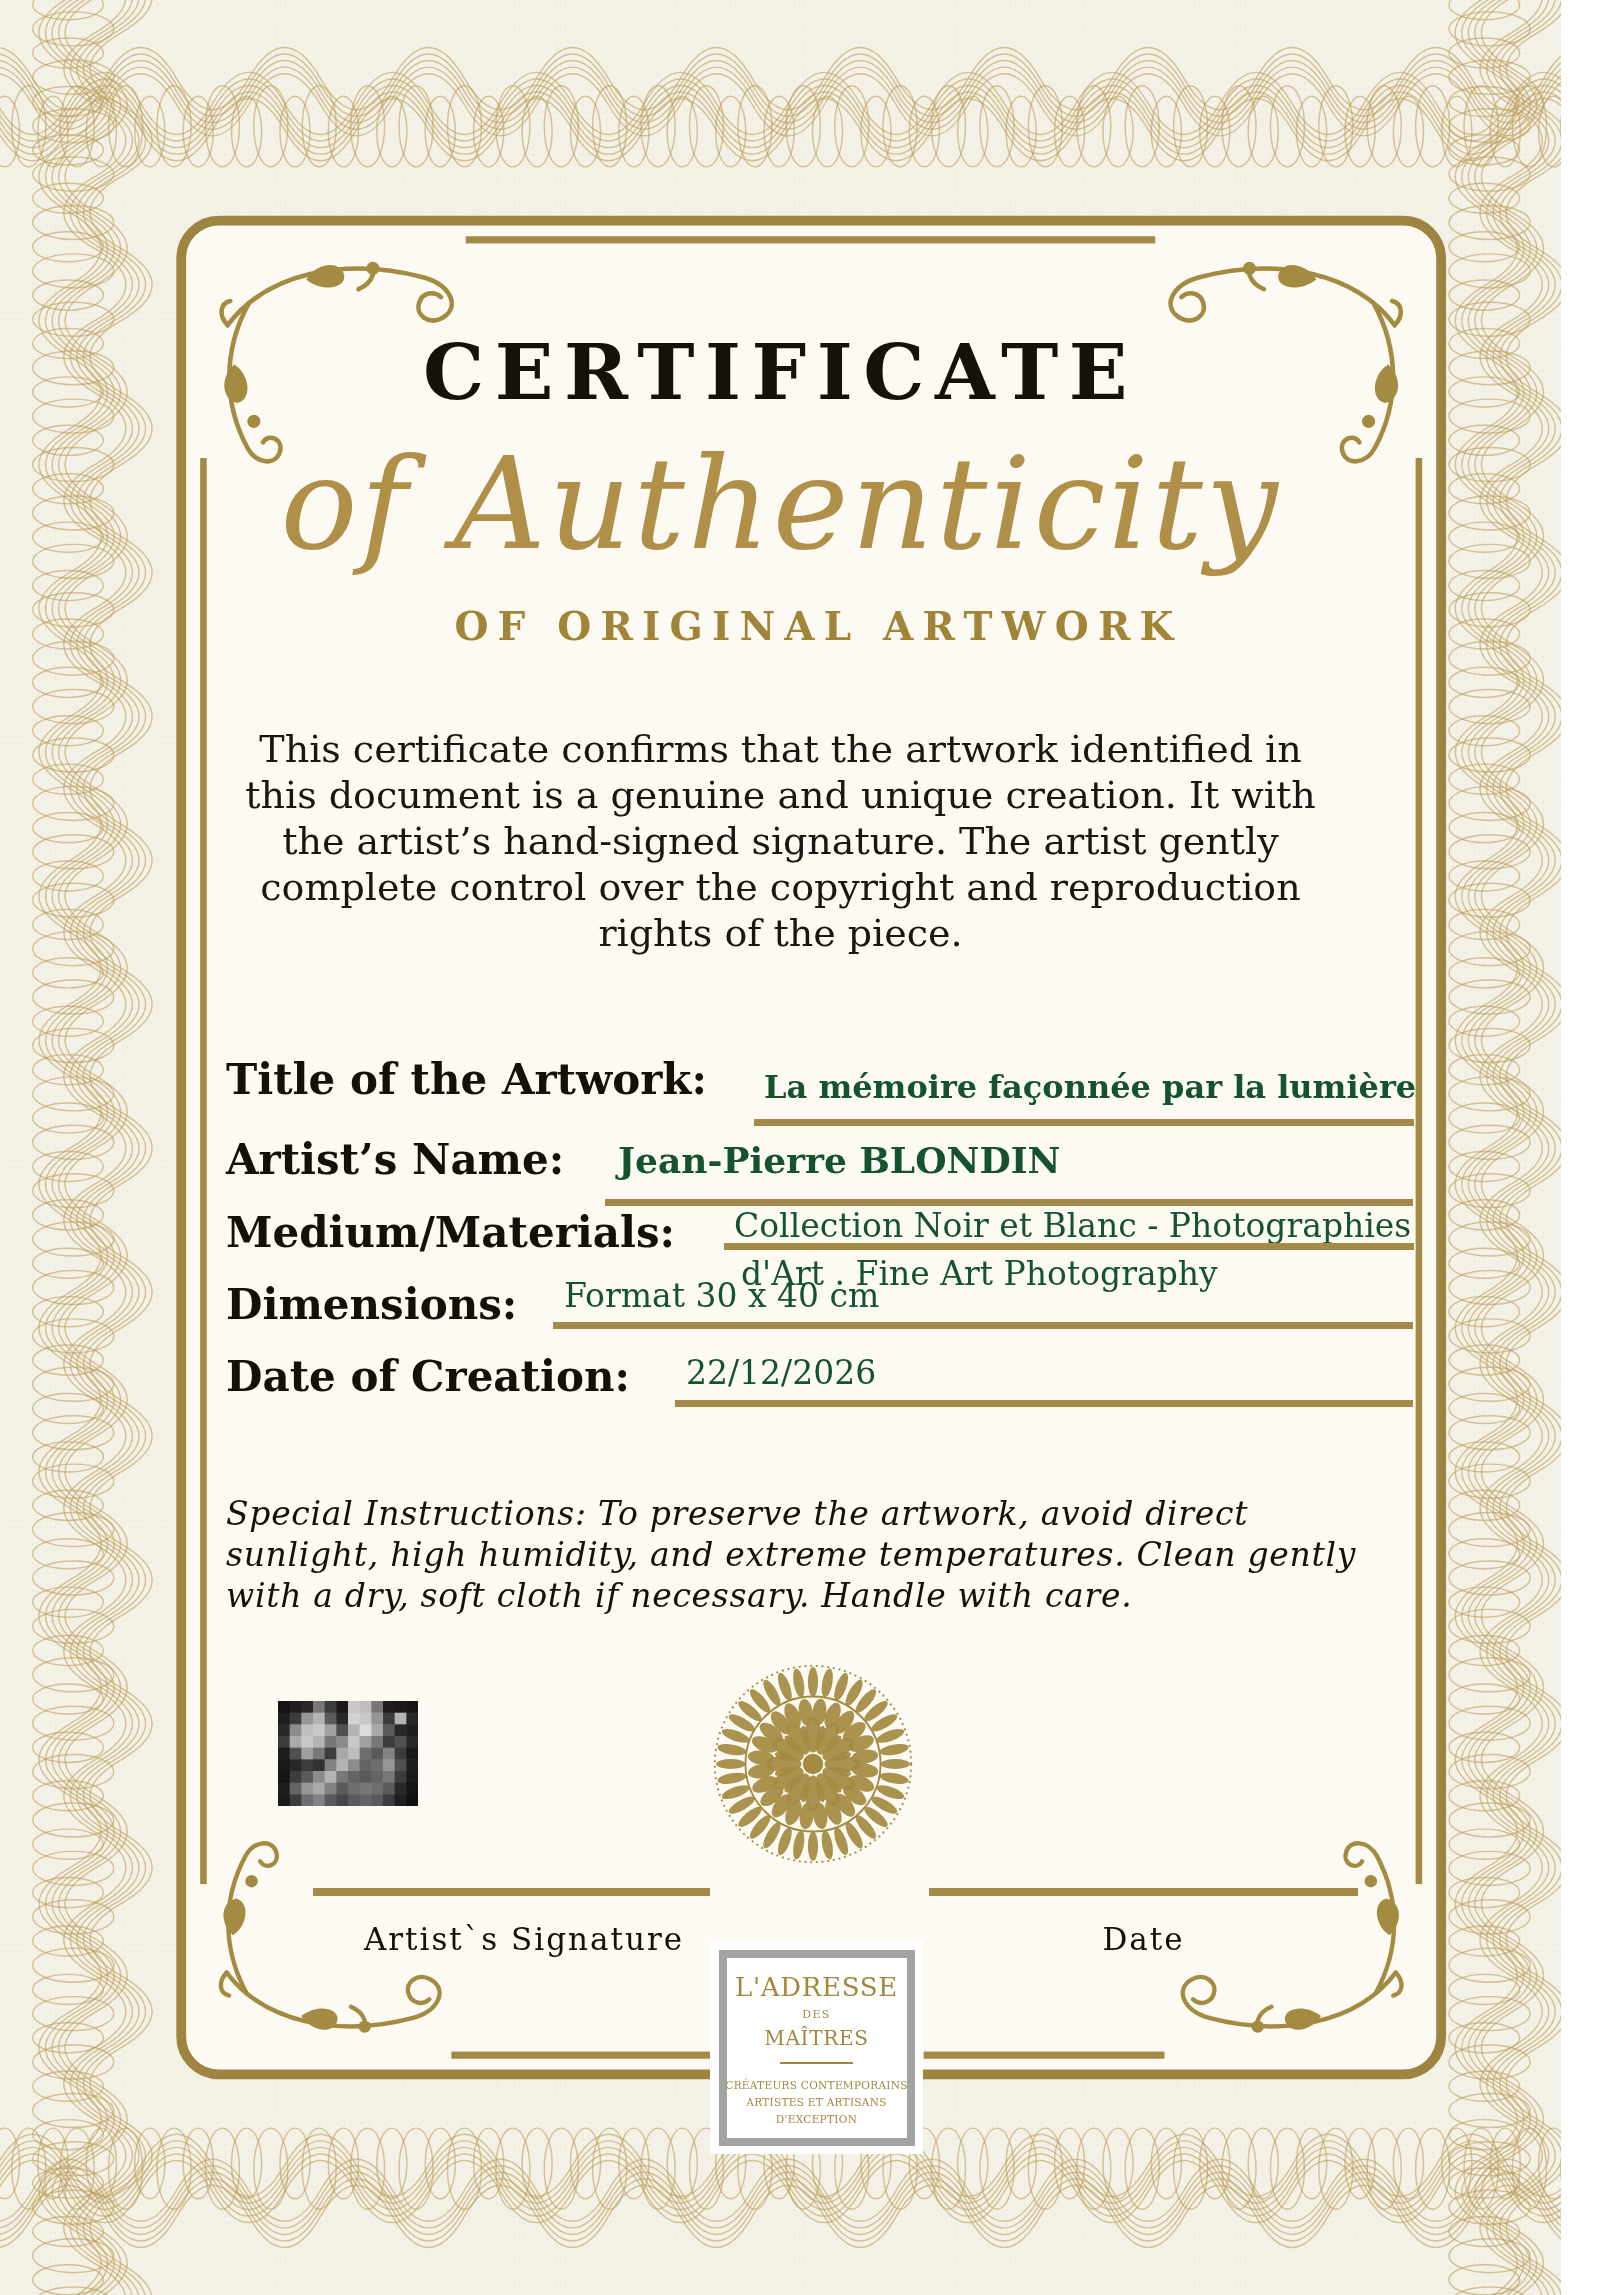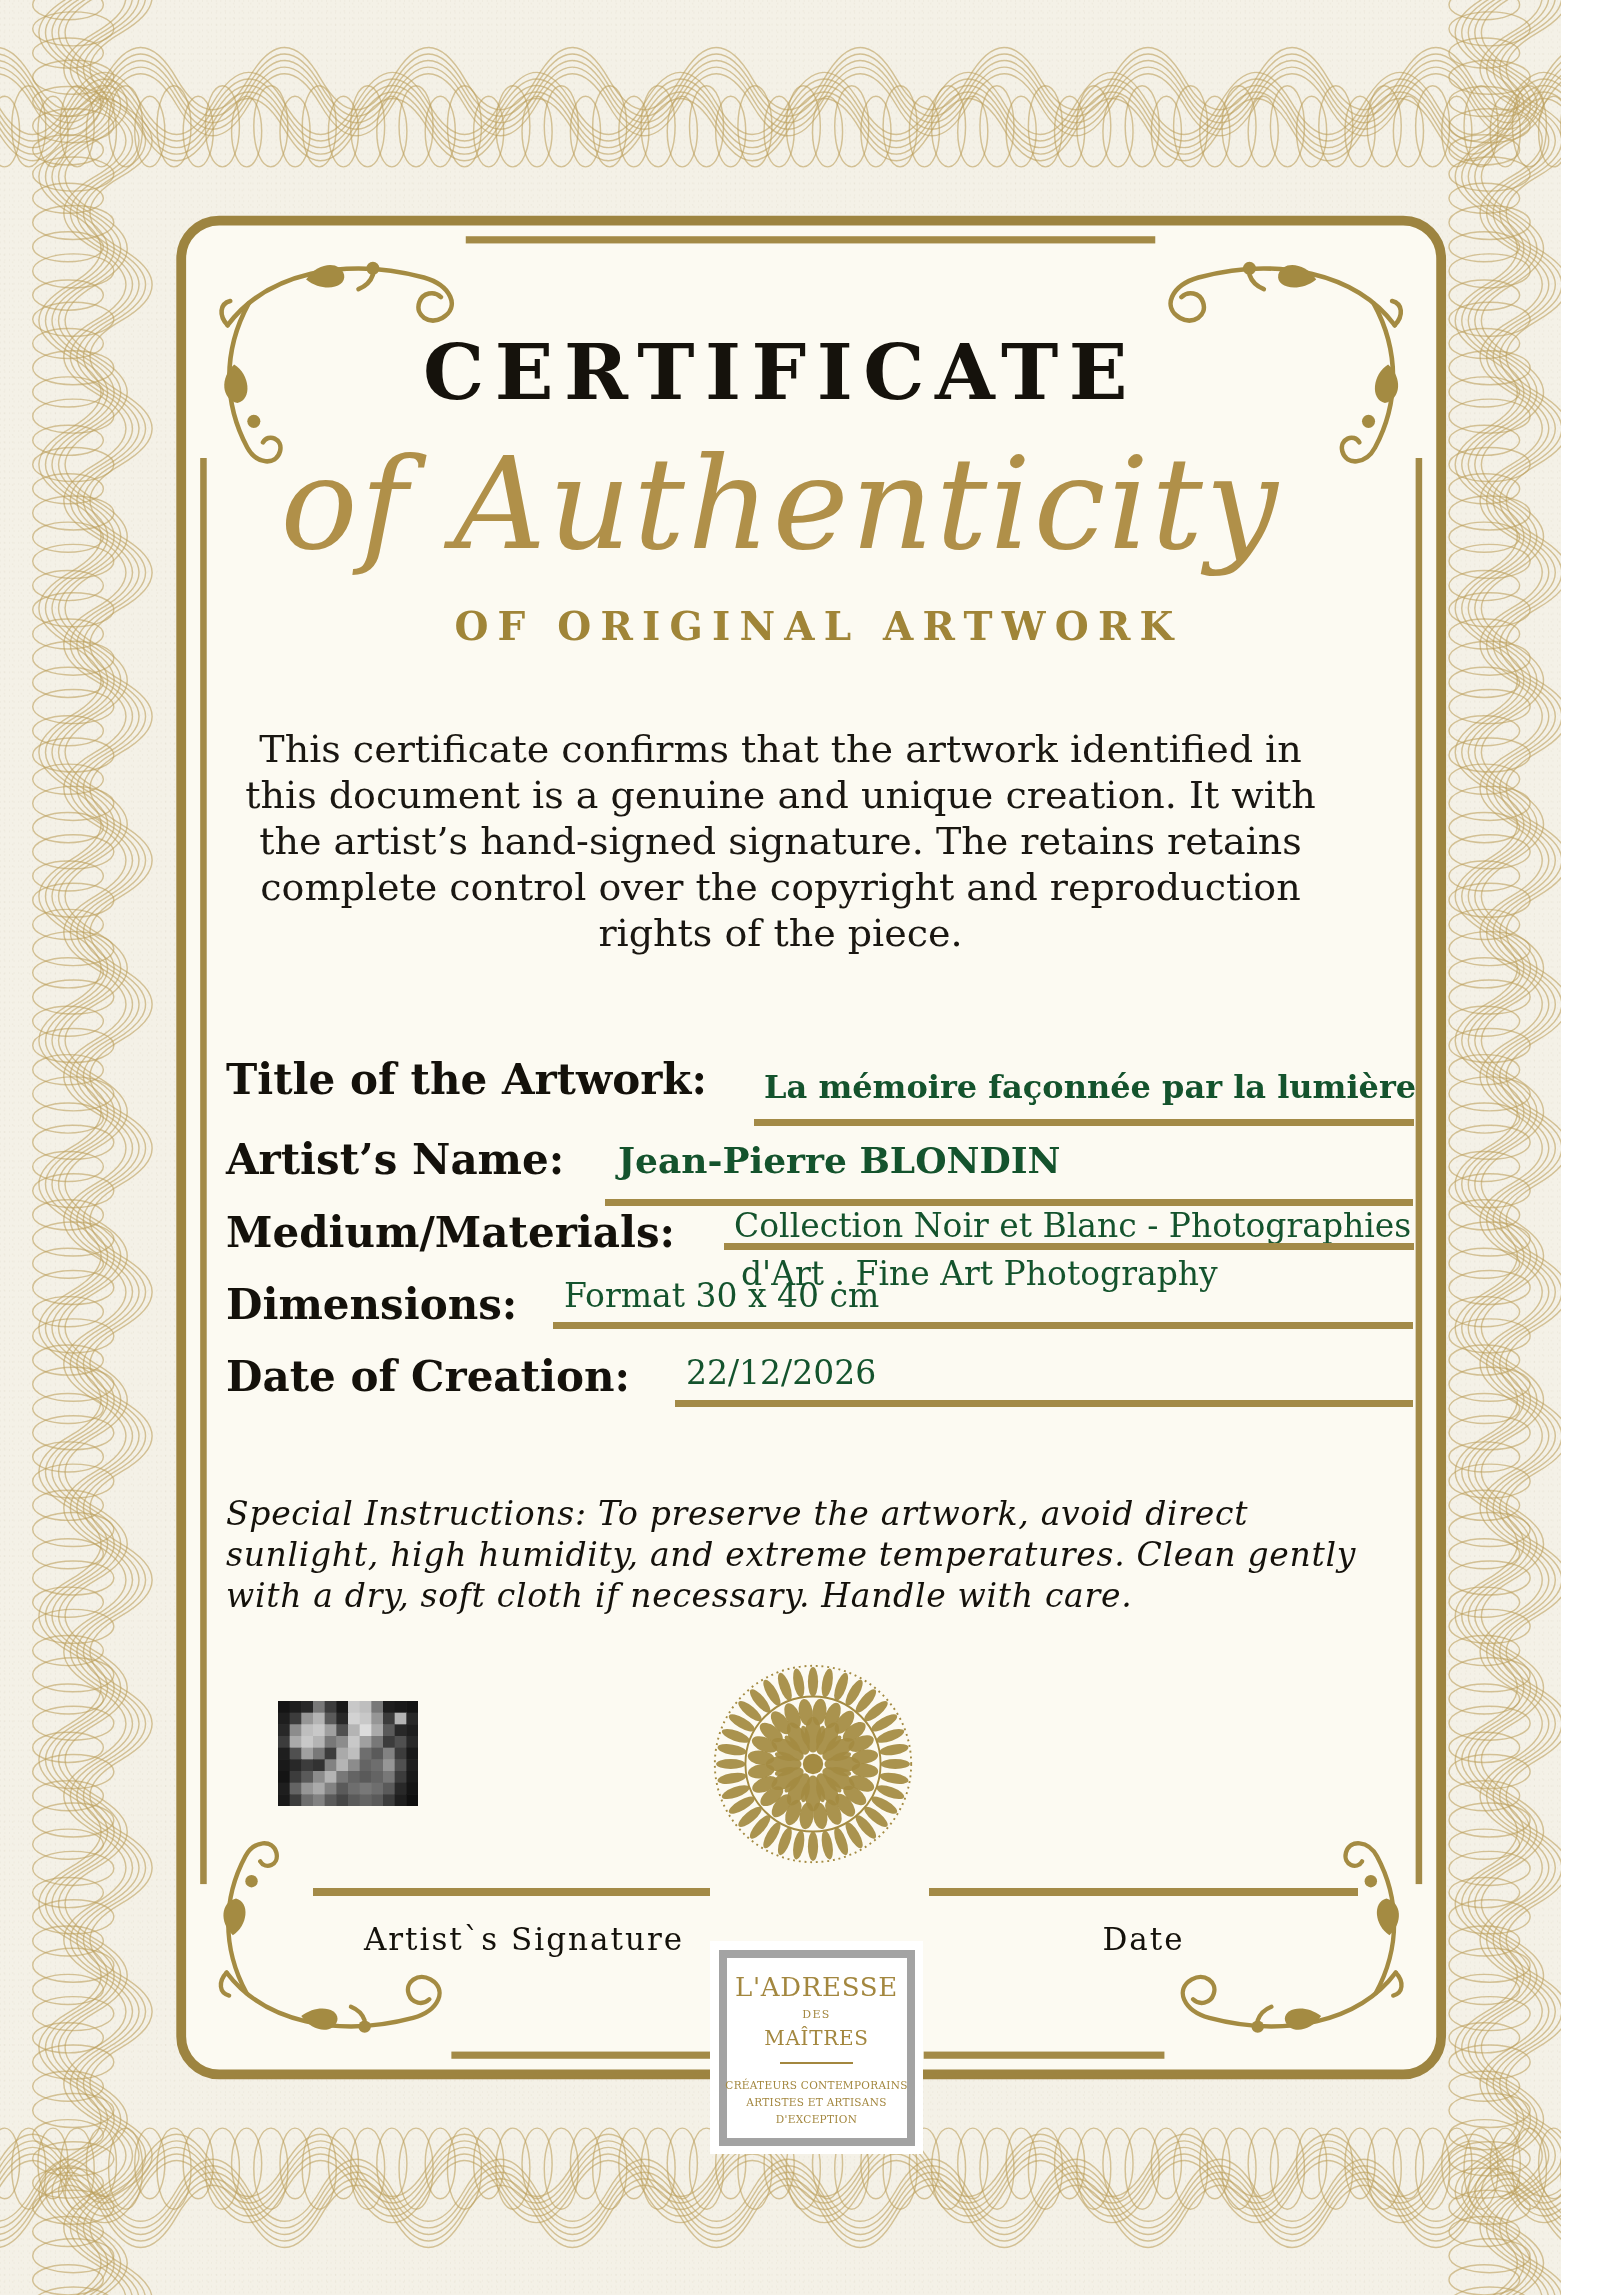--- a/index.html
+++ b/index.html
@@ -572,21 +572,21 @@
 
   <div class="content">
 
     <div class="cert-title">CERTIFICATE</div>
     <div class="cert-script">of Authenticity</div>
     <div class="cert-caps">OF ORIGINAL ARTWORK</div>
 
     <div class="intro">
       <div>This certificate confirms that the artwork identified in</div>
       <div>this document is a genuine and unique creation. It with</div>
-      <div>the artist’s hand-signed signature. The retains retains</div>
+      <div>the artist’s hand-signed signature. The artist gently</div>
       <div>complete control over the copyright and reproduction</div>
       <div>rights of the piece.</div>
     </div>
 
     <div id="l1" class="flabel">Title of the Artwork:</div>
     <div id="v1" class="fval">La mémoire façonnée par la lumière</div>
     <div id="b1" class="gbar"></div>
 
     <div id="l2" class="flabel">Artist’s Name:</div>
     <div id="v2" class="fval">Jean-Pierre BLONDIN</div>

